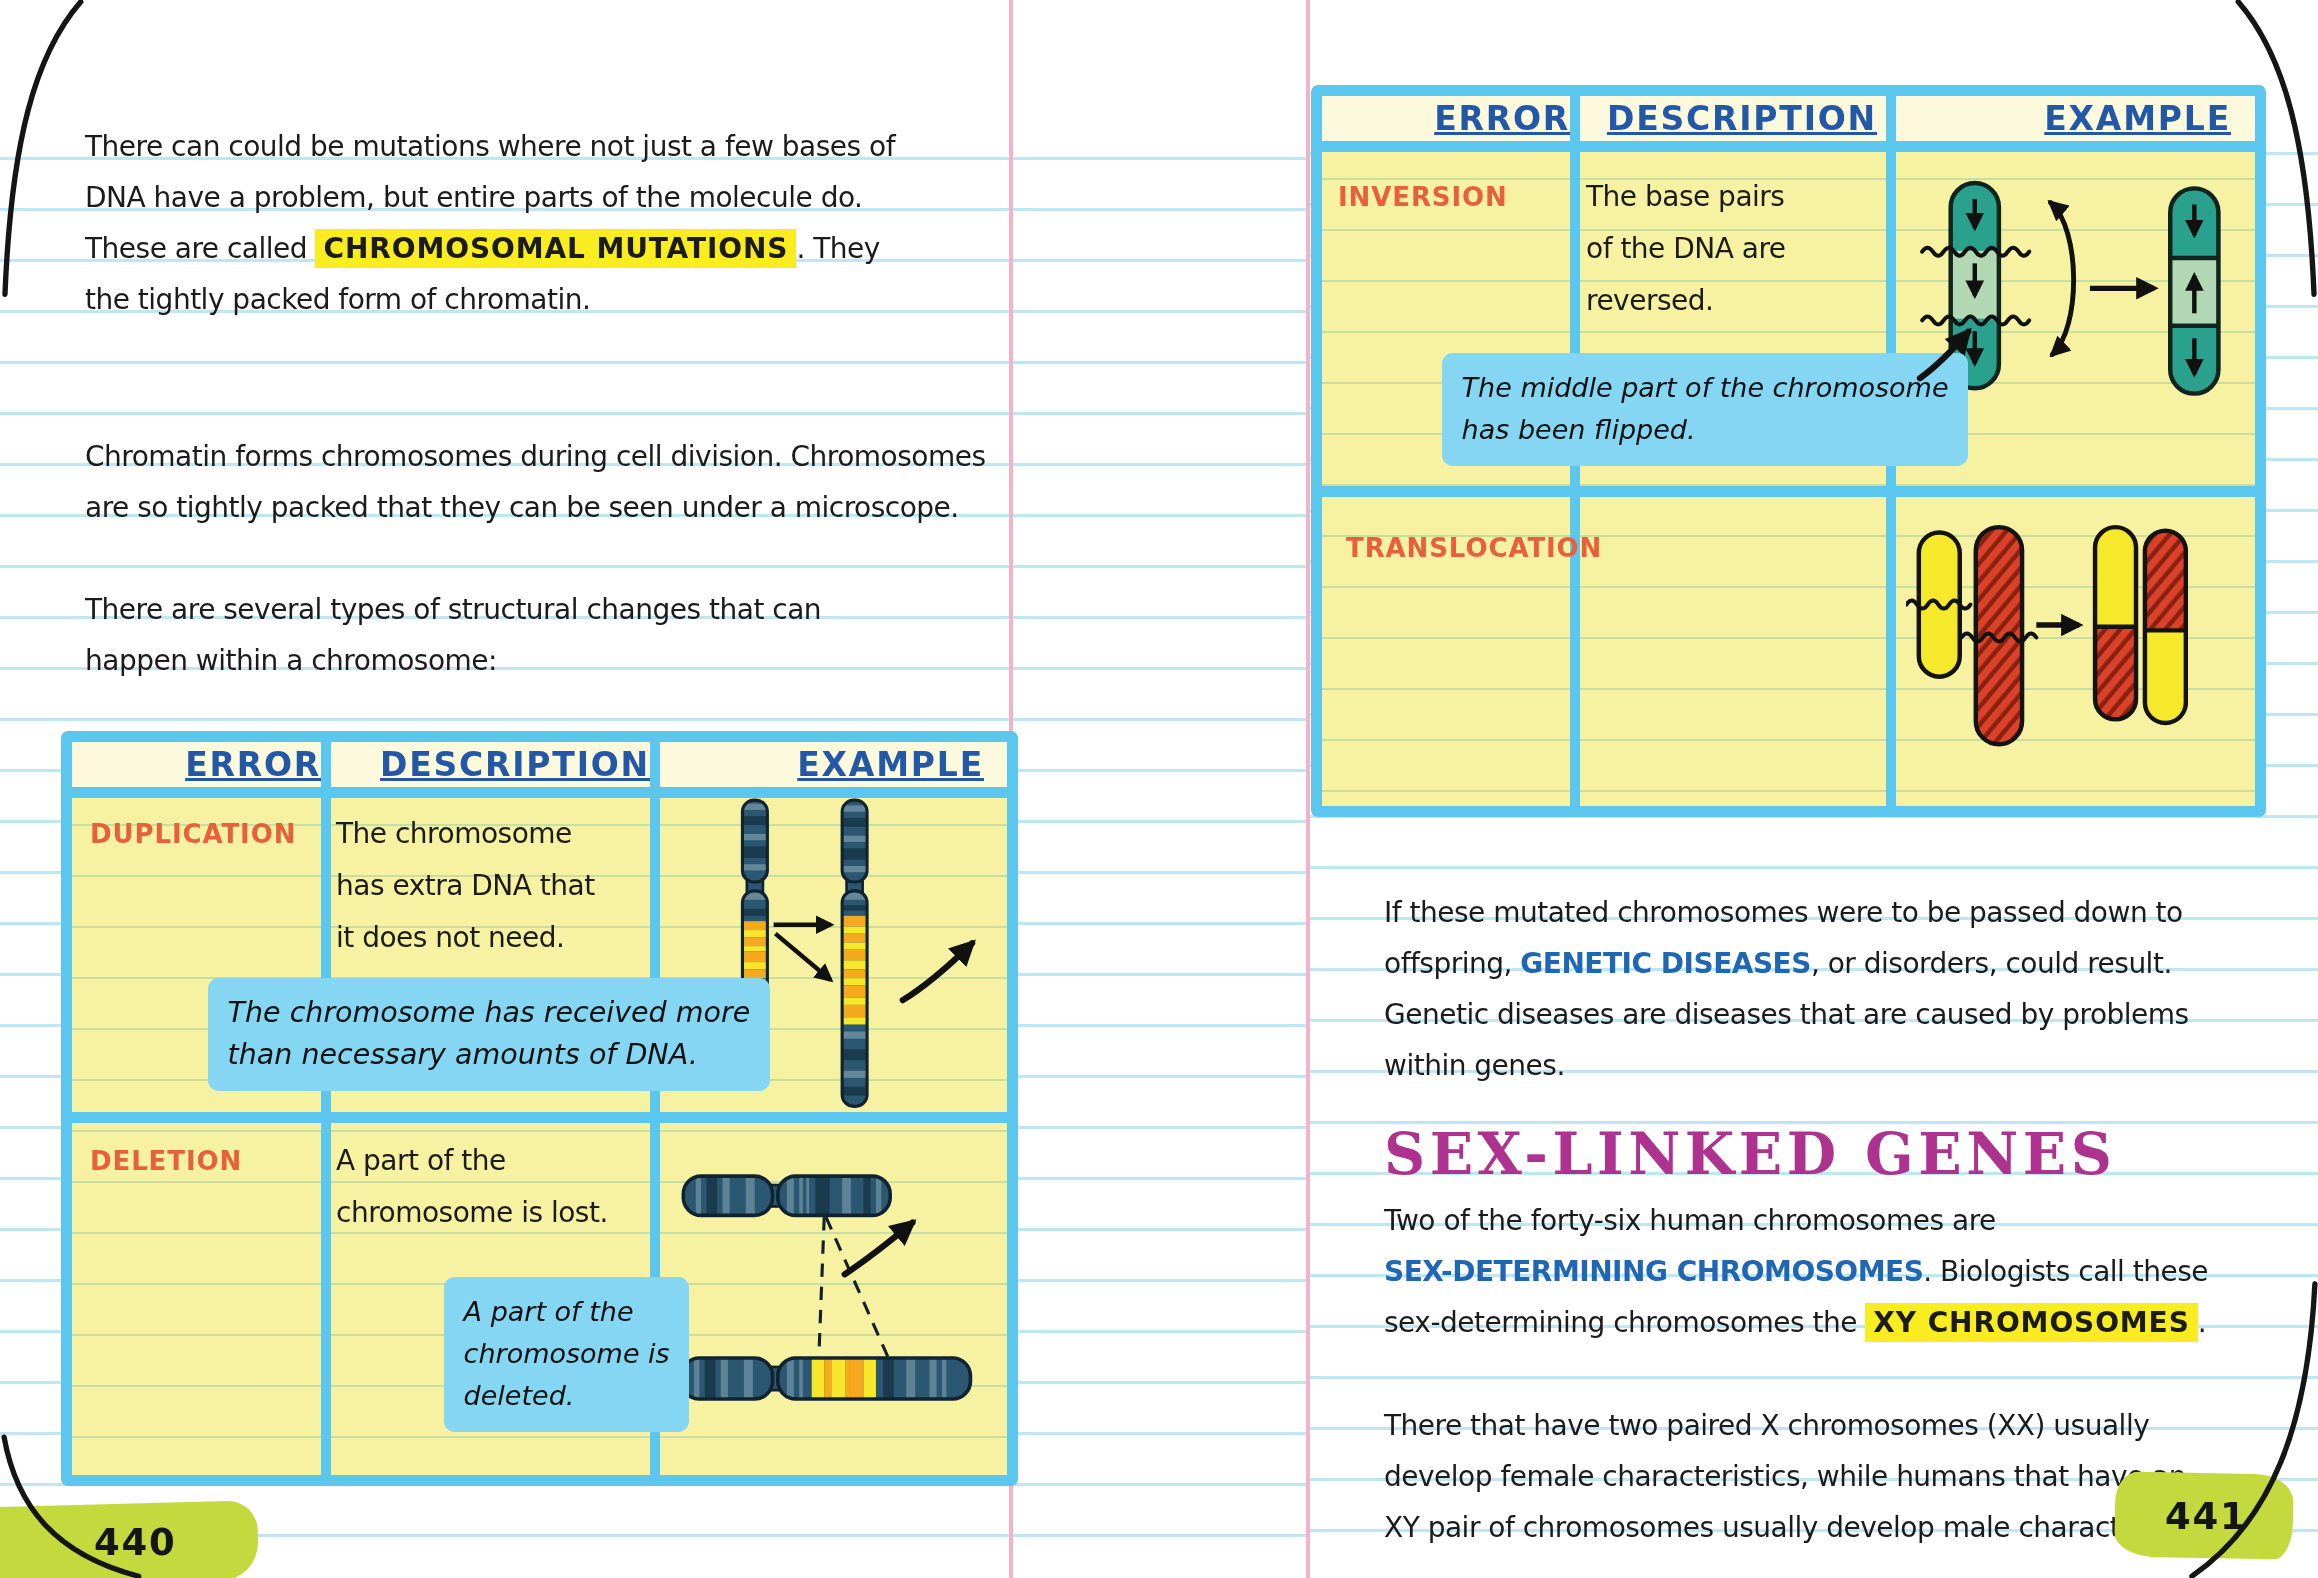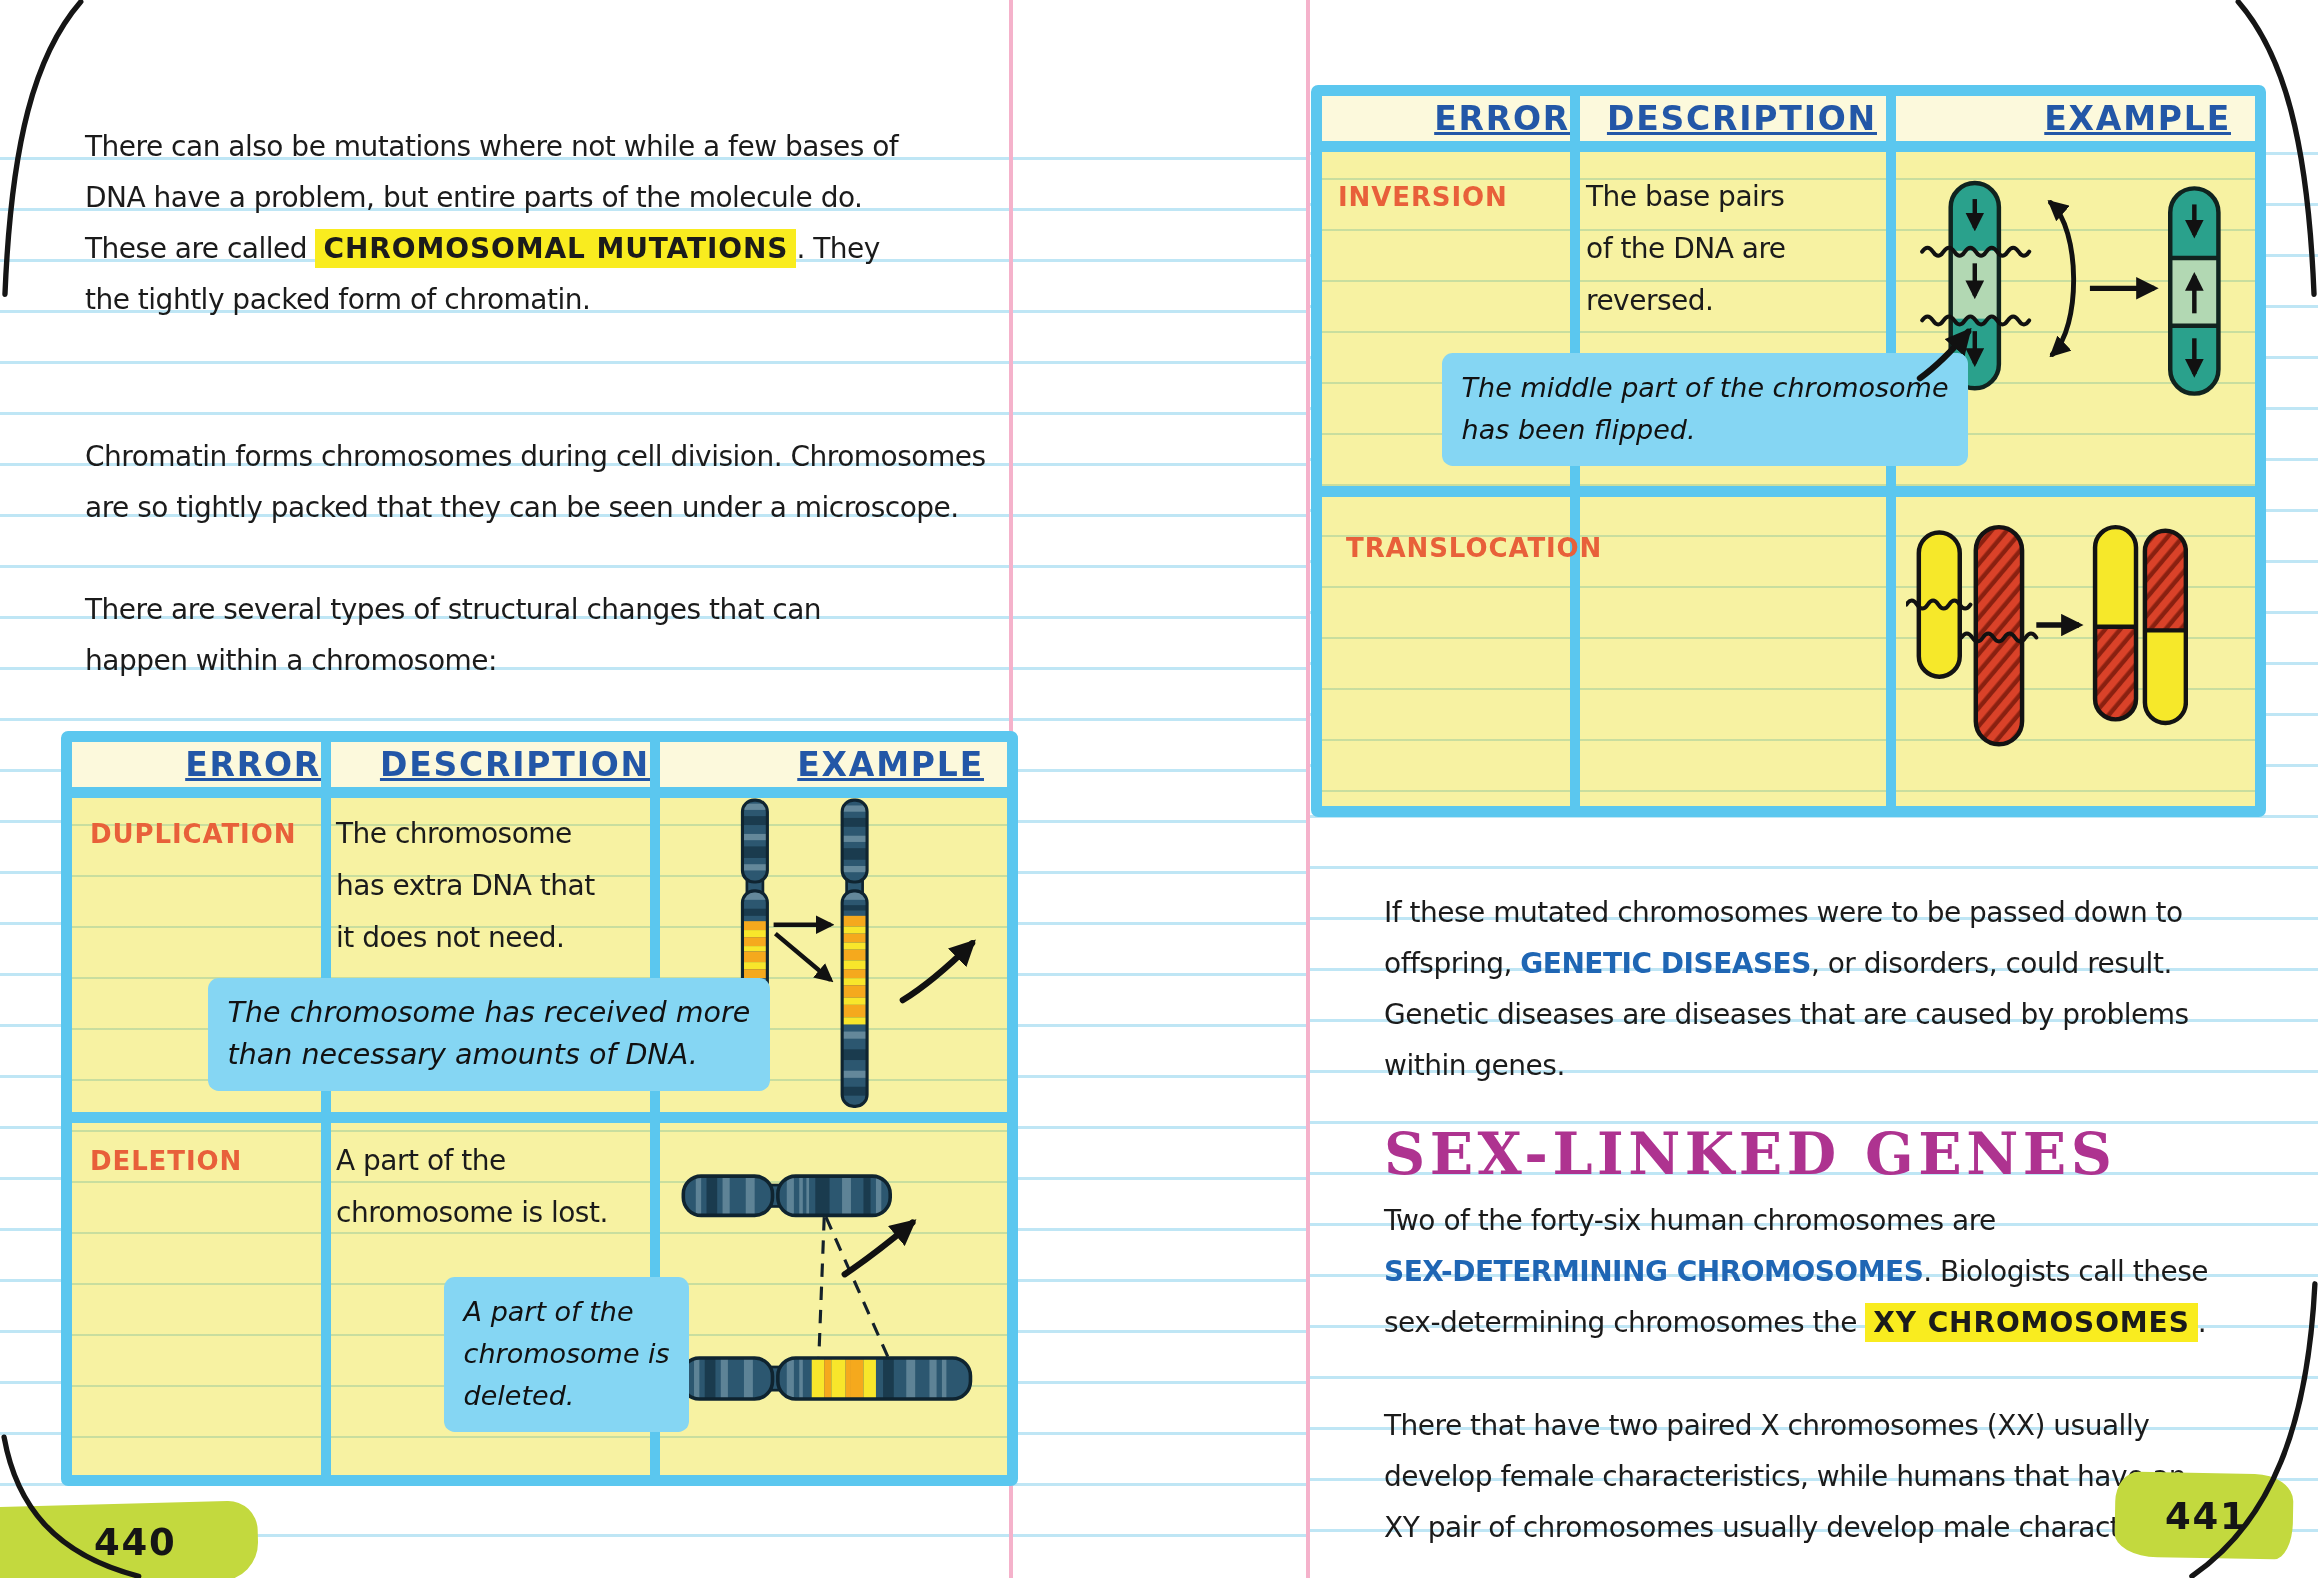--- a/index.html
+++ b/index.html
@@ -58,21 +58,21 @@
       </pattern>
     </defs>
   </svg>
 
   <div class="ruled" style="left:0;top:157px;width:1307px;height:1421px;"></div>
   <div class="ruled" style="left:1307px;top:152px;width:1011px;height:1426px;"></div>
   <div class="pink-line" style="left:1009px;"></div>
   <div class="pink-line" style="left:1306px;"></div>
 
   <div class="para" style="left:85px;top:121px;">
-      <div class="line">There can also be mutations where not while a few bases of</div>
+      <div class="line">There can could be mutations where not just a few bases of</div>
       <div class="line">DNA have a problem, but entire parts of the molecule do.</div>
       <div class="line"><span>These are called </span><span class="hl">CHROMOSOMAL MUTATIONS</span><span>. They</span></div>
       <div class="line">the tightly packed form of chromatin.</div>
     </div>
 
   <div class="para" style="left:85px;top:431px;">
       <div class="line">Chromatin forms chromosomes during cell division. Chromosomes</div>
       <div class="line">are so tightly packed that they can be seen under a microscope.</div>
     </div>
 

